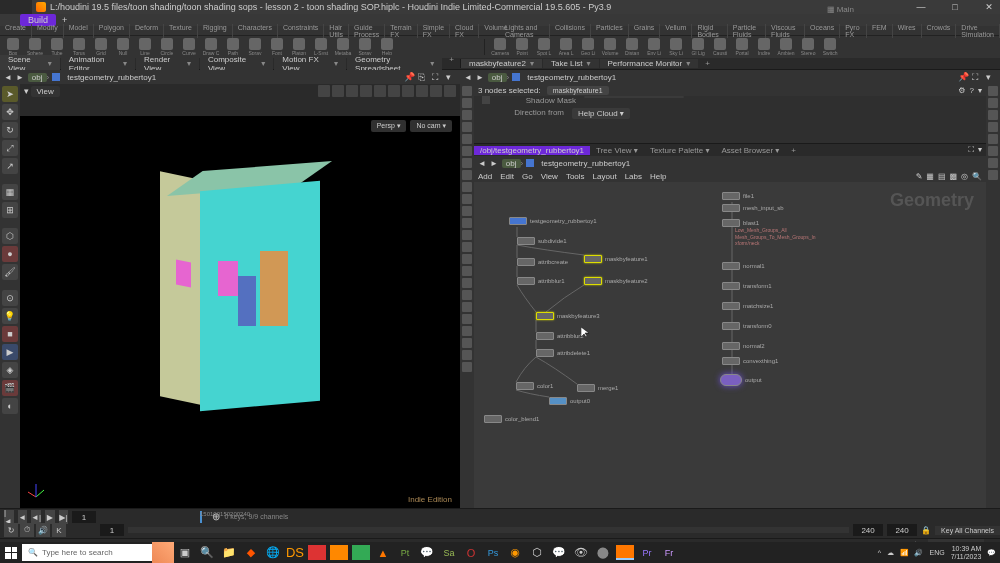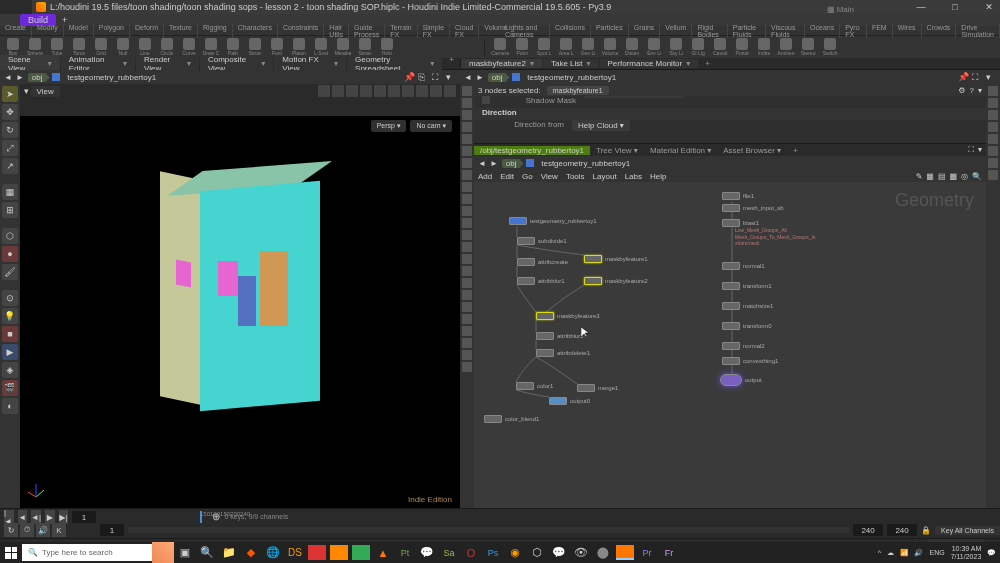--- a/index.html
+++ b/index.html
@@ -83,28 +83,28 @@
 .param-section { height: 60px; background: #2f2f2f; border-bottom: 1px solid #1a1a1a; }
 .param-header { height: 12px; display: flex; align-items: center; padding: 0 4px; font-size: 8px; background: #333; }
 .selection-info { background: #444; padding: 1px 6px; border-radius: 2px; margin-left: 6px; font-size: 7px; }
 .param-row { display: flex; align-items: flex-start; height: 12px; padding: 0 8px; font-size: 8px; }
 .param-label { width: 90px; color: #999; text-align: right; padding-right: 8px; }
 .param-value { background: #3a3a3a; padding: 1px 6px; border-radius: 2px; min-width: 50px; }
 .checkbox { width: 8px; height: 8px; background: #444; margin-right: 4px; }
 
 .secondary-tabs { height: 12px; background: #2a2a2a; display: flex; align-items: center; font-size: 8px; }
 .sec-tab { padding: 0 6px; color: #999; cursor: pointer; }
-.sec-tab.active { background: #4d7c0f; color: #ccc; }
+.sec-tab.active { background: #6d28d9; color: #ccc; }
 
 
 .node-section { flex: 1; display: flex; flex-direction: column; }
 .node-menubar { height: 12px; background: #333; display: flex; align-items: center; padding: 0 4px; gap: 16px; font-size: 8px; }
 
 .node-canvas { flex: 1; background: #3a3a3a; position: relative; overflow: hidden; }
-.geo-watermark { position: absolute; top: 8px; right: 12px; font-size: 18px; color: #555; font-weight: 400; }
+.geo-watermark { position: absolute; top: 8px; right: 12px; font-size: 18px; color: #555; font-weight: 700; }
 
 .node { position: absolute; display: flex; align-items: center; font-size: 6px; }
 .node-box { width: 18px; height: 8px; background: #666; border: 1px solid #888; border-radius: 1px; }
 .node-box.selected { border-color: #dd0; box-shadow: 0 0 2px #dd0; }
 .node-box.blue { background: #4575d0; }
 .node-box.purple { background: #7a5fc0; width: 22px; height: 12px; border-radius: 6px; box-shadow: 0 0 6px #6a4fd0; }
 .node-box.output { background: #5590c5; }
 .node-name { margin-left: 3px; color: #aaa; white-space: nowrap; }
 .wire { position: absolute; stroke: #666; stroke-width: 1; fill: none; }
 
@@ -485,33 +485,30 @@
           <span>⚙</span>
           <span>?</span>
           <span>▾</span>
         </div>
       </div>
       <div class="param-row">
         <div class="checkbox"></div>
         <span class="param-label">Shadow Mask</span>
         <span class="param-value" style="color:#666;width:100px"></span>
       </div>
-      <div class="param-row" style="background:#333">
-        <span style="color:#ccc;font-weight:bold">Direction</span>
-      </div>
       <div class="param-row">
         <span class="param-label">Direction from</span>
         <span class="param-value"><span>Help Cloud</span> ▾</span>
       </div>
     </div>
 
     <div class="secondary-tabs">
       <span class="sec-tab active">/obj/testgeometry_rubbertoy1</span>
       <span class="sec-tab"><span>Tree View</span> ▾</span>
-      <span class="sec-tab"><span>Material Edition</span> ▾</span>
+      <span class="sec-tab"><span>Texture Palette</span> ▾</span>
       <span class="sec-tab"><span>Asset Browser</span> ▾</span>
       <span class="tab-add">+</span>
       <div style="margin-left:auto;display:flex;gap:4px;padding-right:4px">
         <span>⛶</span>
         <span>▾</span>
       </div>
     </div>
 
     <div class="path-bar">
       <span>◄</span>
@@ -738,21 +735,21 @@
         <div class="win-sq"></div>
       </div>
   </div>
   <div class="search-box">🔍 <span style="margin-left:4px">Type here to search</span></div>
   <div class="task-icon" style="background:linear-gradient(45deg,#e85,#fa7)"></div>
   <div class="task-icon">▣</div>
   <div class="task-icon" style="color:#f90">🔍</div>
   <div class="task-icon" style="color:#fb0">📁</div>
   <div class="task-icon" style="color:#f50">◆</div>
   <div class="task-icon">🌐</div>
-  <div class="task-icon" style="color:#f90;font-size:10px">DS</div>
+  <div class="task-icon" style="color:#f90;font-size:13px">DS</div>
   <div class="task-icon" style="background:#d33;width:18px;height:15px;margin:0 2px"></div>
   <div class="task-icon" style="background:#f80;width:18px;height:15px;margin:0 2px"></div>
   <div class="task-icon" style="background:#3a5;width:18px;height:15px;margin:0 2px"></div>
   <div class="task-icon" style="color:#f70">▲</div>
   <div class="task-icon" style="color:#7a4;font-size:9px">Pt</div>
   <div class="task-icon" style="color:#3c5">💬</div>
   <div class="task-icon" style="color:#9b5;font-size:9px">Sa</div>
   <div class="task-icon" style="color:#c33">O</div>
   <div class="task-icon" style="color:#39d;font-size:9px">Ps</div>
   <div class="task-icon" style="color:#f90">◉</div>

